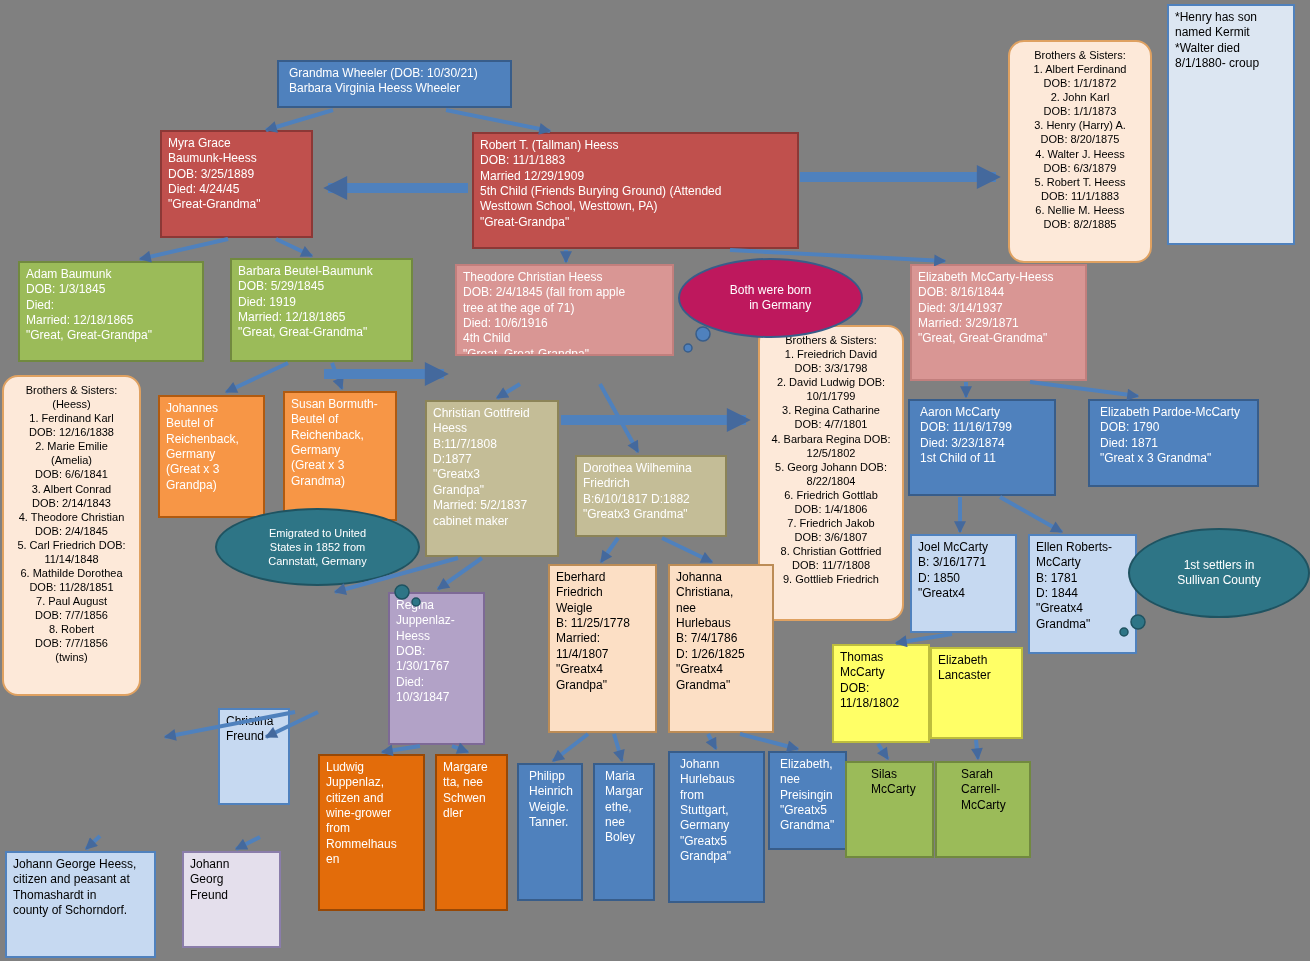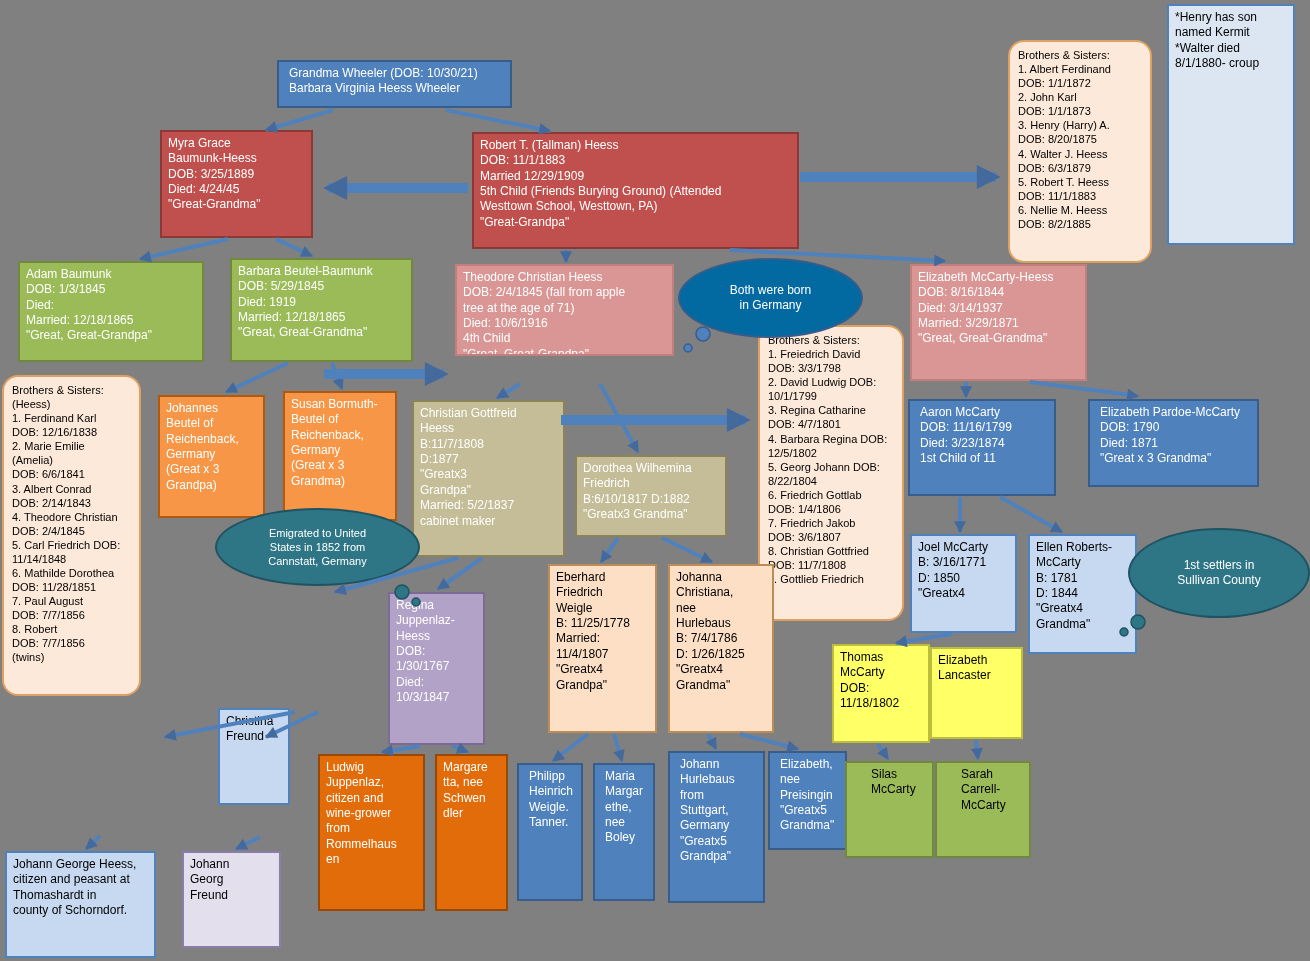--- a/index.html
+++ b/index.html
@@ -2,42 +2,42 @@
 <html><head>
 <meta charset="utf-8">
 <style>
   html,body{margin:0;padding:0;background:#808080;font-family:"Liberation Sans",sans-serif;}
   #canvas{position:relative;width:1310px;height:961px;background:#808080;overflow:hidden;}
   .box{
     position:absolute;box-sizing:border-box;border:2px solid #333;
     padding:4px 6px;font-size:12px;line-height:1.28;white-space:pre-line;
     overflow:hidden;
   }
-  .small{font-size:11px;}
+  .small{font-size:11px;text-align:center;}
   .round{border-radius:16px;padding:6px 8px;}
   .c-blue{background:#4F81BD;border-color:#385D8A;color:#fff;padding-left:10px;}
   .c-red{background:#C0504D;border-color:#8C3836;color:#fff;}
   .c-green{background:#9BBB59;border-color:#71893F;color:#fff;}
   .c-pink{background:#D99694;border-color:#C27F7D;color:#fff;}
   .c-peachr{background:#FDE9D9;border-color:#DFA161;color:#000;}
   .c-orange{background:#F79646;border-color:#B05A10;color:#fff;}
   .c-olive{background:#C4BD97;border-color:#8C8458;color:#fff;}
   .c-lblue{background:#C6D9F1;border-color:#4F81BD;color:#000;}
   .c-note{background:#DCE6F2;border-color:#4F81BD;color:#000;}
   .c-lav{background:#B2A2C7;border-color:#7D6996;color:#fff;}
   .c-lavlight{background:#E4DFEC;border-color:#8A7DAA;color:#000;}
   .c-peach{background:#FCDFC5;border-color:#BC8C56;color:#000;}
   .c-dkorange{background:#E36C0A;border-color:#974806;color:#fff;}
   .c-yellow{background:#FFFF66;border-color:#BDBD3D;color:#000;}
   .tk{color:#000;padding-left:24px;}
   .cloud{
     border-radius:50%;display:flex;align-items:center;justify-content:center;
     text-align:center;background:#2E7586;border-color:#1F5361;color:#fff;
   }
-  .cloud-blue{background:#0369a1;border-color:#385D8A;}
+  .cloud-blue{background:#be185d;border-color:#385D8A;text-align:right;}
   .arrows{position:absolute;left:0;top:0;pointer-events:none;}
 </style>
 </head>
 <body>
 
 <div id="canvas">
 
   <div class="box c-blue" style="left:277px;top:60px;width:235px;height:48px">Grandma Wheeler (DOB: 10/30/21)
 Barbara Virginia Heess Wheeler</div>
 
@@ -136,21 +136,21 @@
 Reichenback,
 Germany
 (Great x 3
 Grandpa)</div>
   <div class="box c-orange" style="left:283px;top:391px;width:114px;height:130px">Susan Bormuth-
 Beutel of
 Reichenback,
 Germany
 (Great x 3
 Grandma)</div>
-  <div class="box c-olive" style="left:412px;top:400px;width:153px;height:157px">Christian Gottfreid
+  <div class="box c-olive" style="left:425px;top:400px;width:134px;height:157px">Christian Gottfreid
 Heess
 B:11/7/1808
 D:1877
 "Greatx3
 Grandpa"
 Married: 5/2/1837
 cabinet maker</div>
   <div class="box c-olive" style="left:575px;top:455px;width:152px;height:82px">Dorothea Wilhemina
 Friedrich
 B:6/10/1817 D:1882

